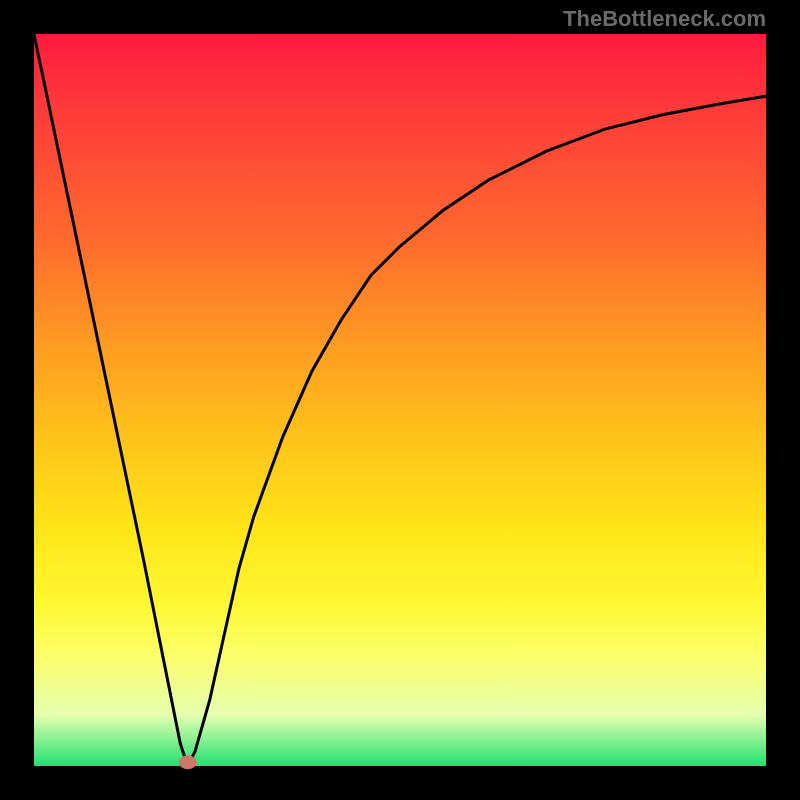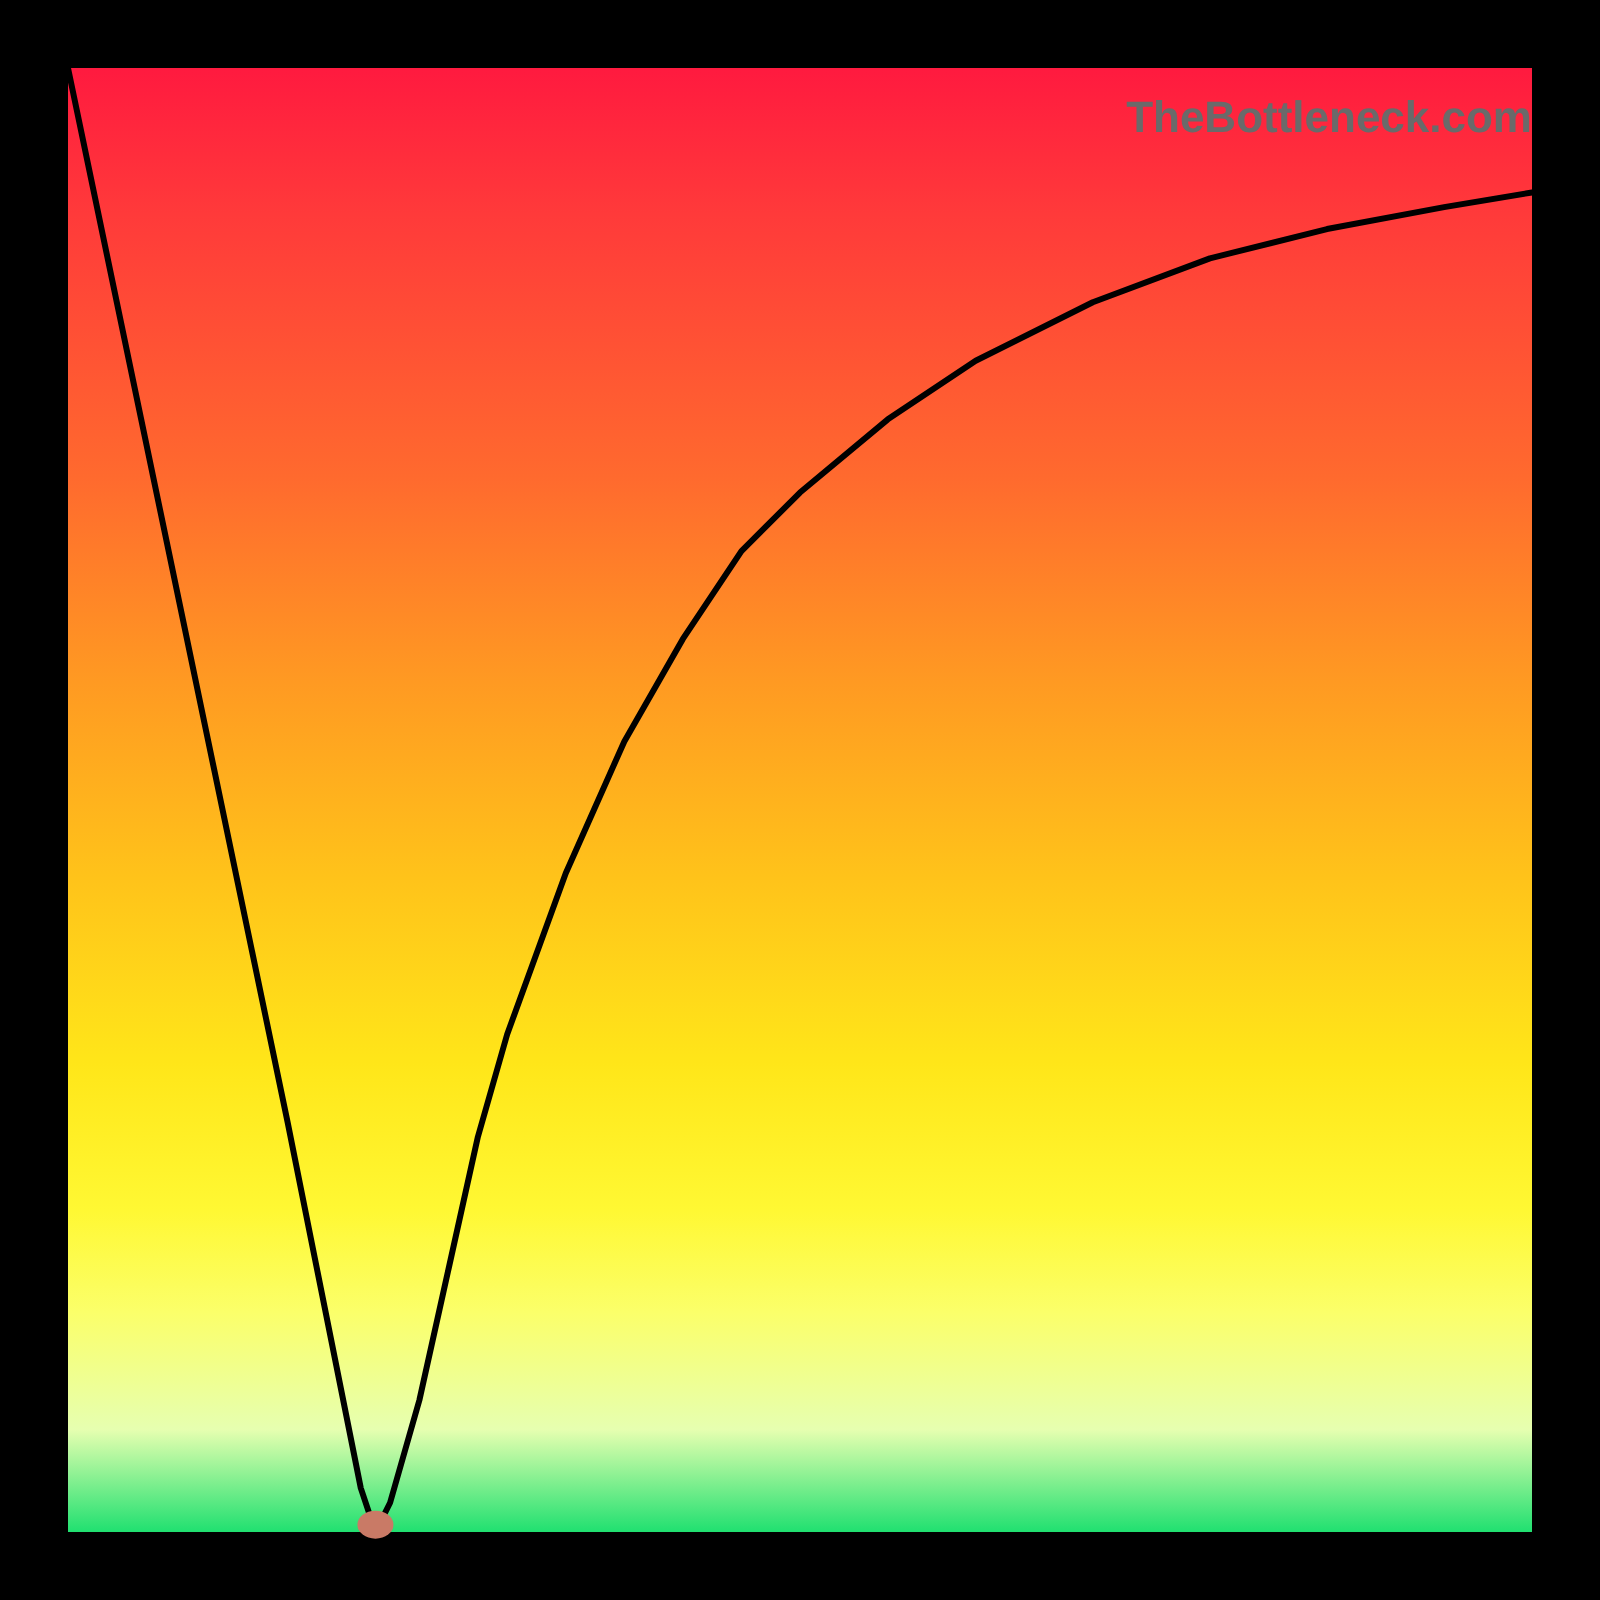--- a/index.html
+++ b/index.html
@@ -32,21 +32,20 @@
       #e6ffb0 93%,
       #20e070 100%
     );
   }
   .watermark {
     position: absolute;
     font-family: Arial, Helvetica, sans-serif;
     font-weight: 600;
     color: #6a6a6a;
     text-align: right;
-    margin-top: 40px;
   }
   svg.curve {
     position: absolute;
     top: 0;
     left: 0;
   }
 </style>
 </head>
 <body>
 

